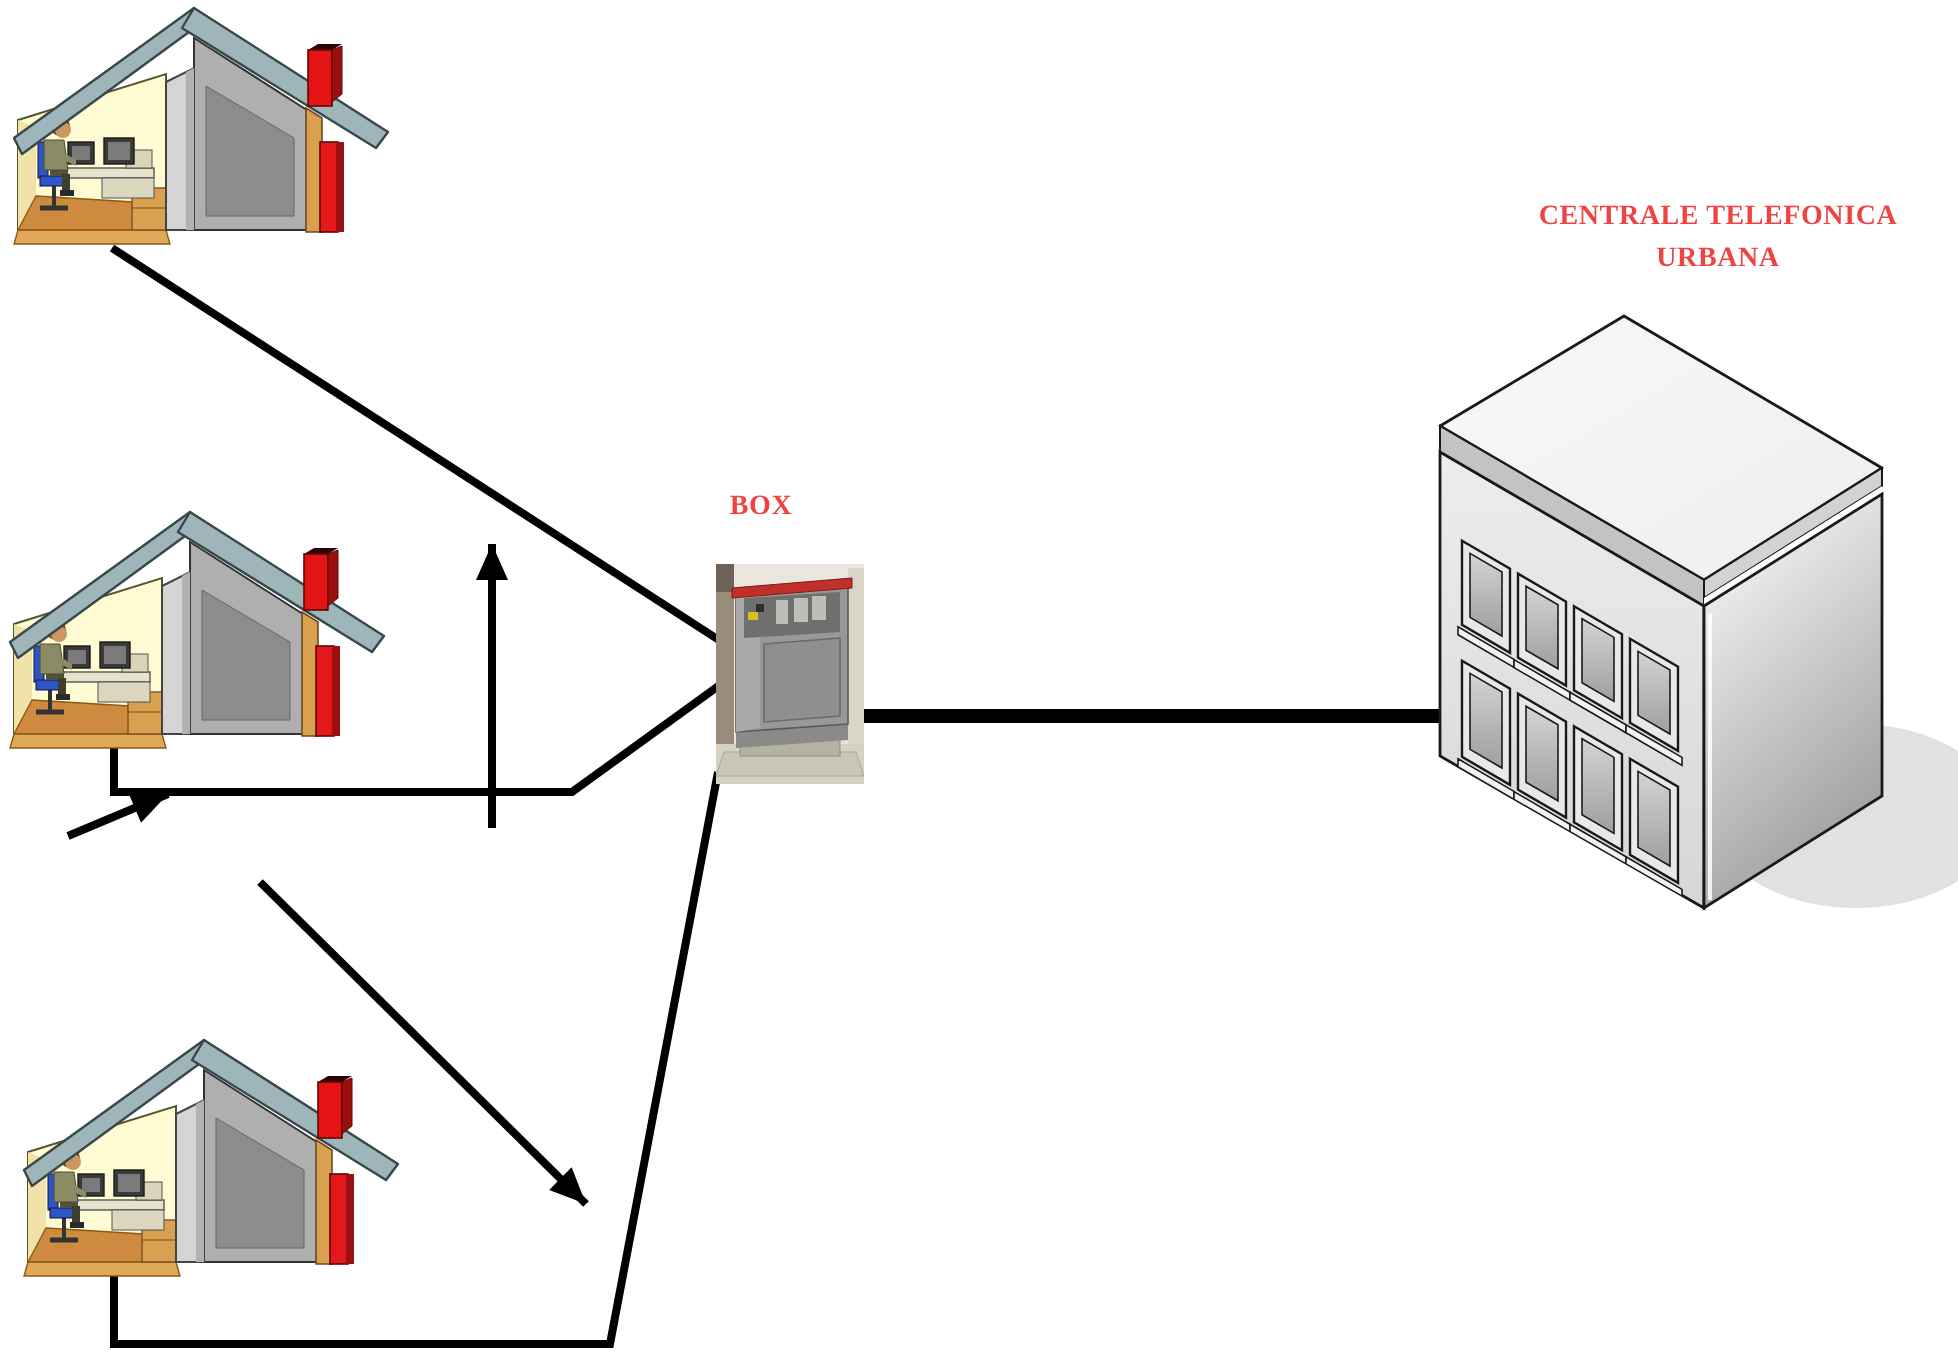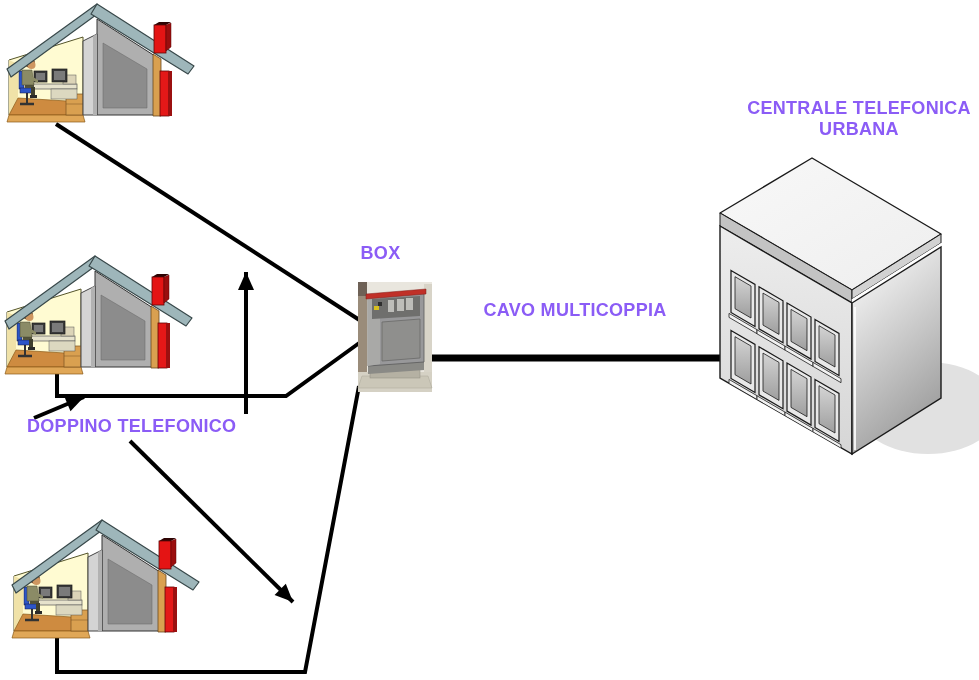--- a/index.html
+++ b/index.html
@@ -1,20 +1,20 @@
 <!DOCTYPE html>
 <html><head>
 <meta charset="utf-8">
 <style>
   html,body{margin:0;padding:0;background:#fff;}
   .canvas{position:relative;width:979px;height:680px;background:#ffffff;overflow:hidden;
           font-family:"Liberation Sans",sans-serif;}
   .canvas svg{position:absolute;left:0;top:0;}
-  .lbl{position:absolute;font-weight:bold;font-size:18px;line-height:21px;color:#8b5cf6;
-       letter-spacing:.3px;white-space:pre-line;}
+  .lbl{position:absolute;font-weight:bold;font-size:14px;line-height:21px;color:#ef4444;
+       letter-spacing:.3px;white-space:pre-line;font-family:Liberation Serif, serif;}
   .lbl.center{text-align:center;}
   .lbl.nowrap{white-space:nowrap;}
 </style>
 </head>
 <body>
 
 <div class="canvas">
 
   <svg width="979" height="680" viewBox="0 0 979 680">
     <defs>
@@ -181,15 +181,13 @@
            <polygon points="819,385.7 835,395 835,433 819,423.7" fill="url(#gpane)" stroke="#1a1a1a" stroke-width="0.8"></polygon>
            <polygon points="813,428.4 841,444.7 841,448.7 813,432.4" fill="#f2f2f2" stroke="#1a1a1a" stroke-width="0.8"></polygon>
           </g>
       </g>
     </g>
   </svg>
 
   <div class="lbl center" style="left:739px;top:98px;width:240px;">CENTRALE TELEFONICA
 URBANA</div>
   <div class="lbl center" style="left:340px;top:243px;width:81px;">BOX</div>
-  <div class="lbl center" style="left:454px;top:300px;width:242px;">CAVO MULTICOPPIA</div>
-  <div class="lbl nowrap" style="left:27px;top:416px;">DOPPINO TELEFONICO</div>
 </div>
 
 </body></html>

